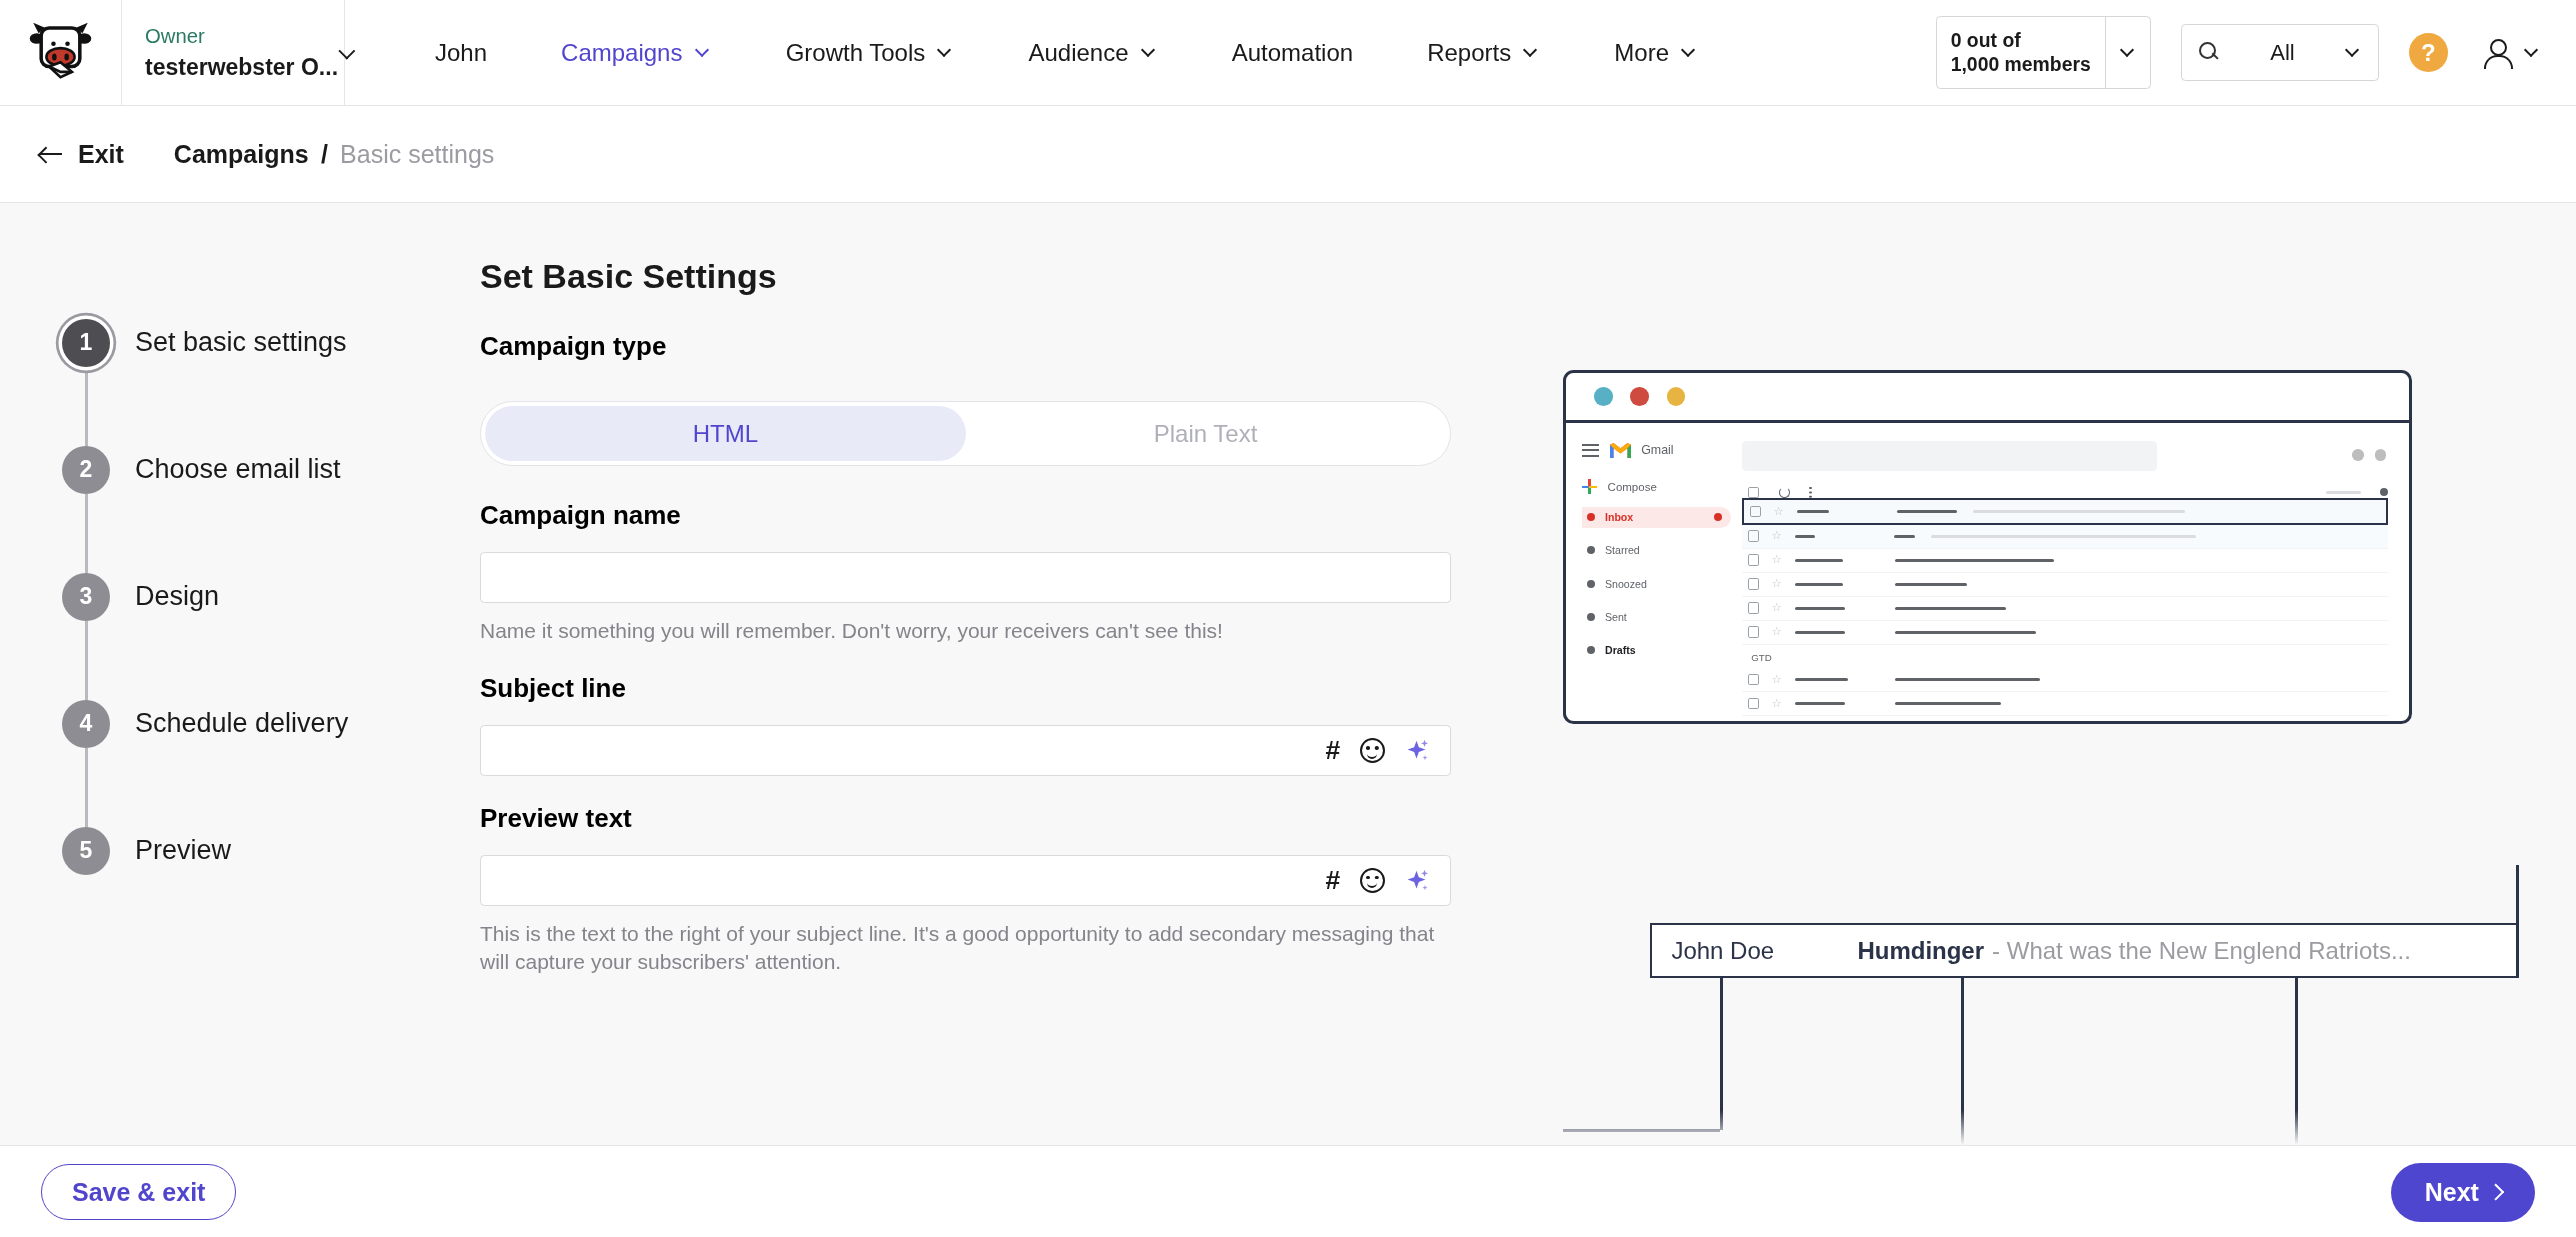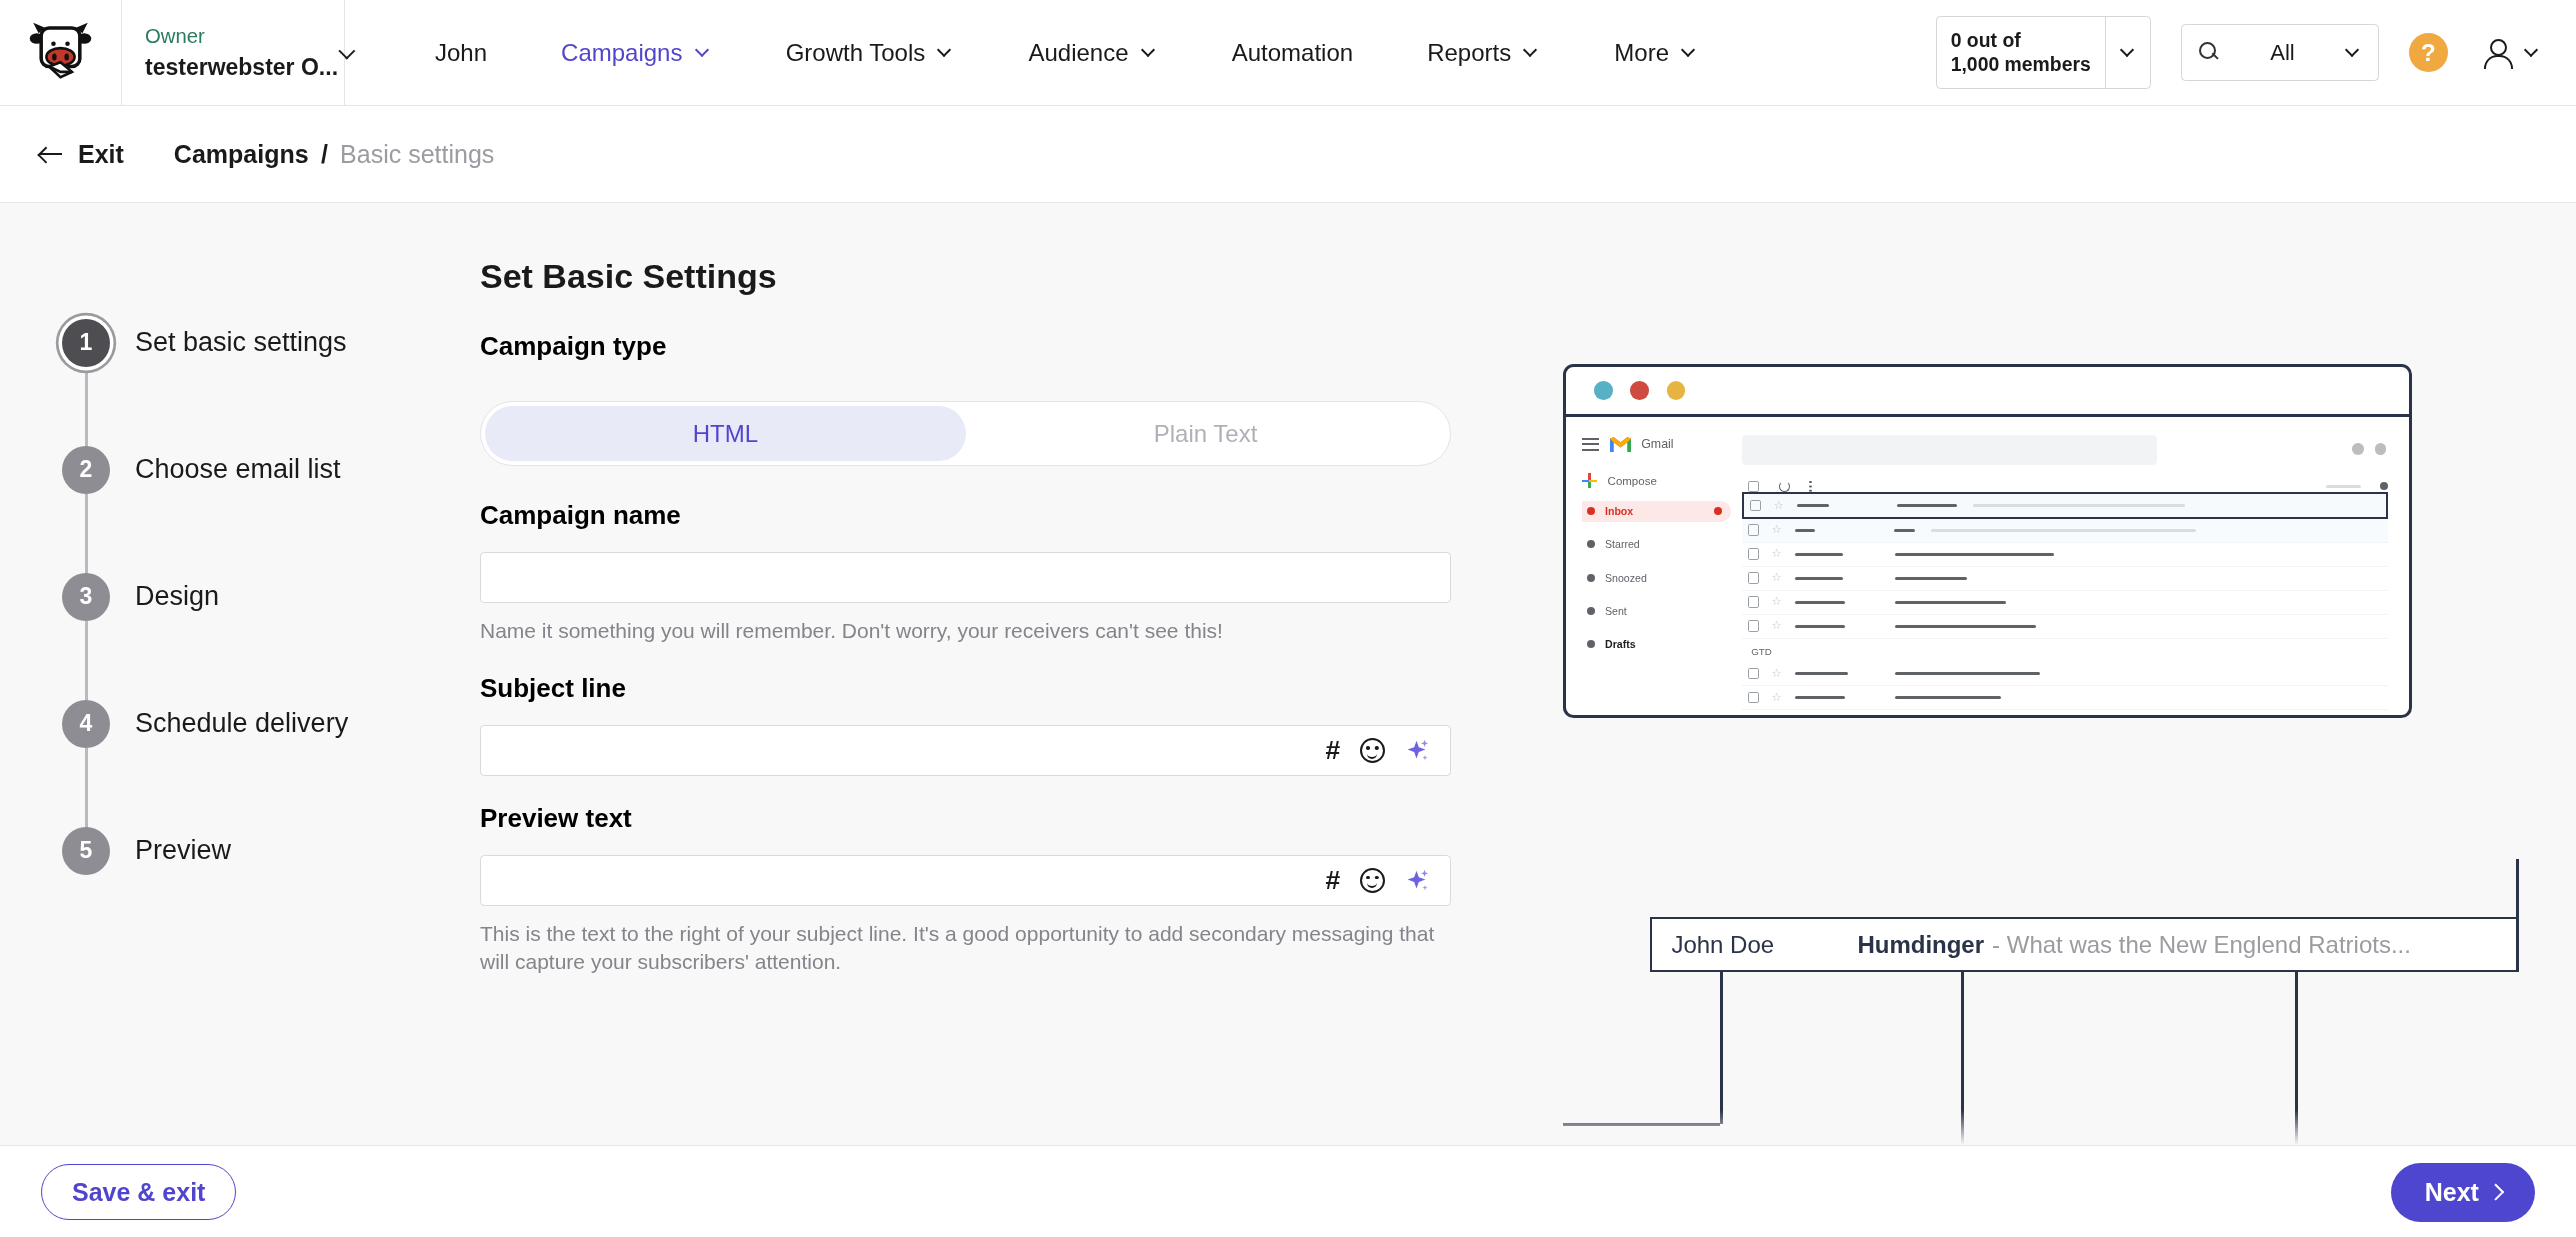--- a/index.html
+++ b/index.html
@@ -138,21 +138,21 @@
   .ibicon { cursor: pointer; flex: none; }
   .hash { font-size: 26.5px; font-weight: bold; color: #1a1a1a; line-height: 1; }
   .smiley { width: 25px; height: 25px; border: 2.3px solid #1a1a1a; border-radius: 50%;
             position: relative; }
   .smiley::before { content:""; position:absolute; left:4.4px; top:6.2px; width:3.5px; height:3.5px;
             background:#1a1a1a; border-radius:50%; box-shadow: 8.8px 0 0 #1a1a1a; }
   .smiley::after { content:""; position:absolute; left:5.3px; top:11.5px; width:9.7px; height:5.3px;
             border-bottom:2.3px solid #1a1a1a; border-radius:0 0 8px 8px; }
 
   
-  .preview { position: absolute; left: 1563px; top: 160px; border-radius: 18px; }
+  .preview { position: absolute; left: 1563px; top: 166px; border-radius: 18px; }
   .browser {
     width: 849px; height: 354px; border: 3.5px solid #2b3348; border-radius: 10.6px;
     background: #fff; position: relative; overflow: hidden;
   }
   .bw-bar { height: 50px; border-bottom: 3.5px solid #2b3348; display:flex; align-items:center;
             padding-left: 28px; gap: 17.7px; }
   .dot { width: 18.6px; height: 18.6px; border-radius: 50%; }
   .bw-body { display: flex; height: 301px; }
   .gm-side { width: 164px; padding: 19.4px 0 0 16px; }
   .gm-head { display: flex; align-items: center; gap: 10.6px; }

